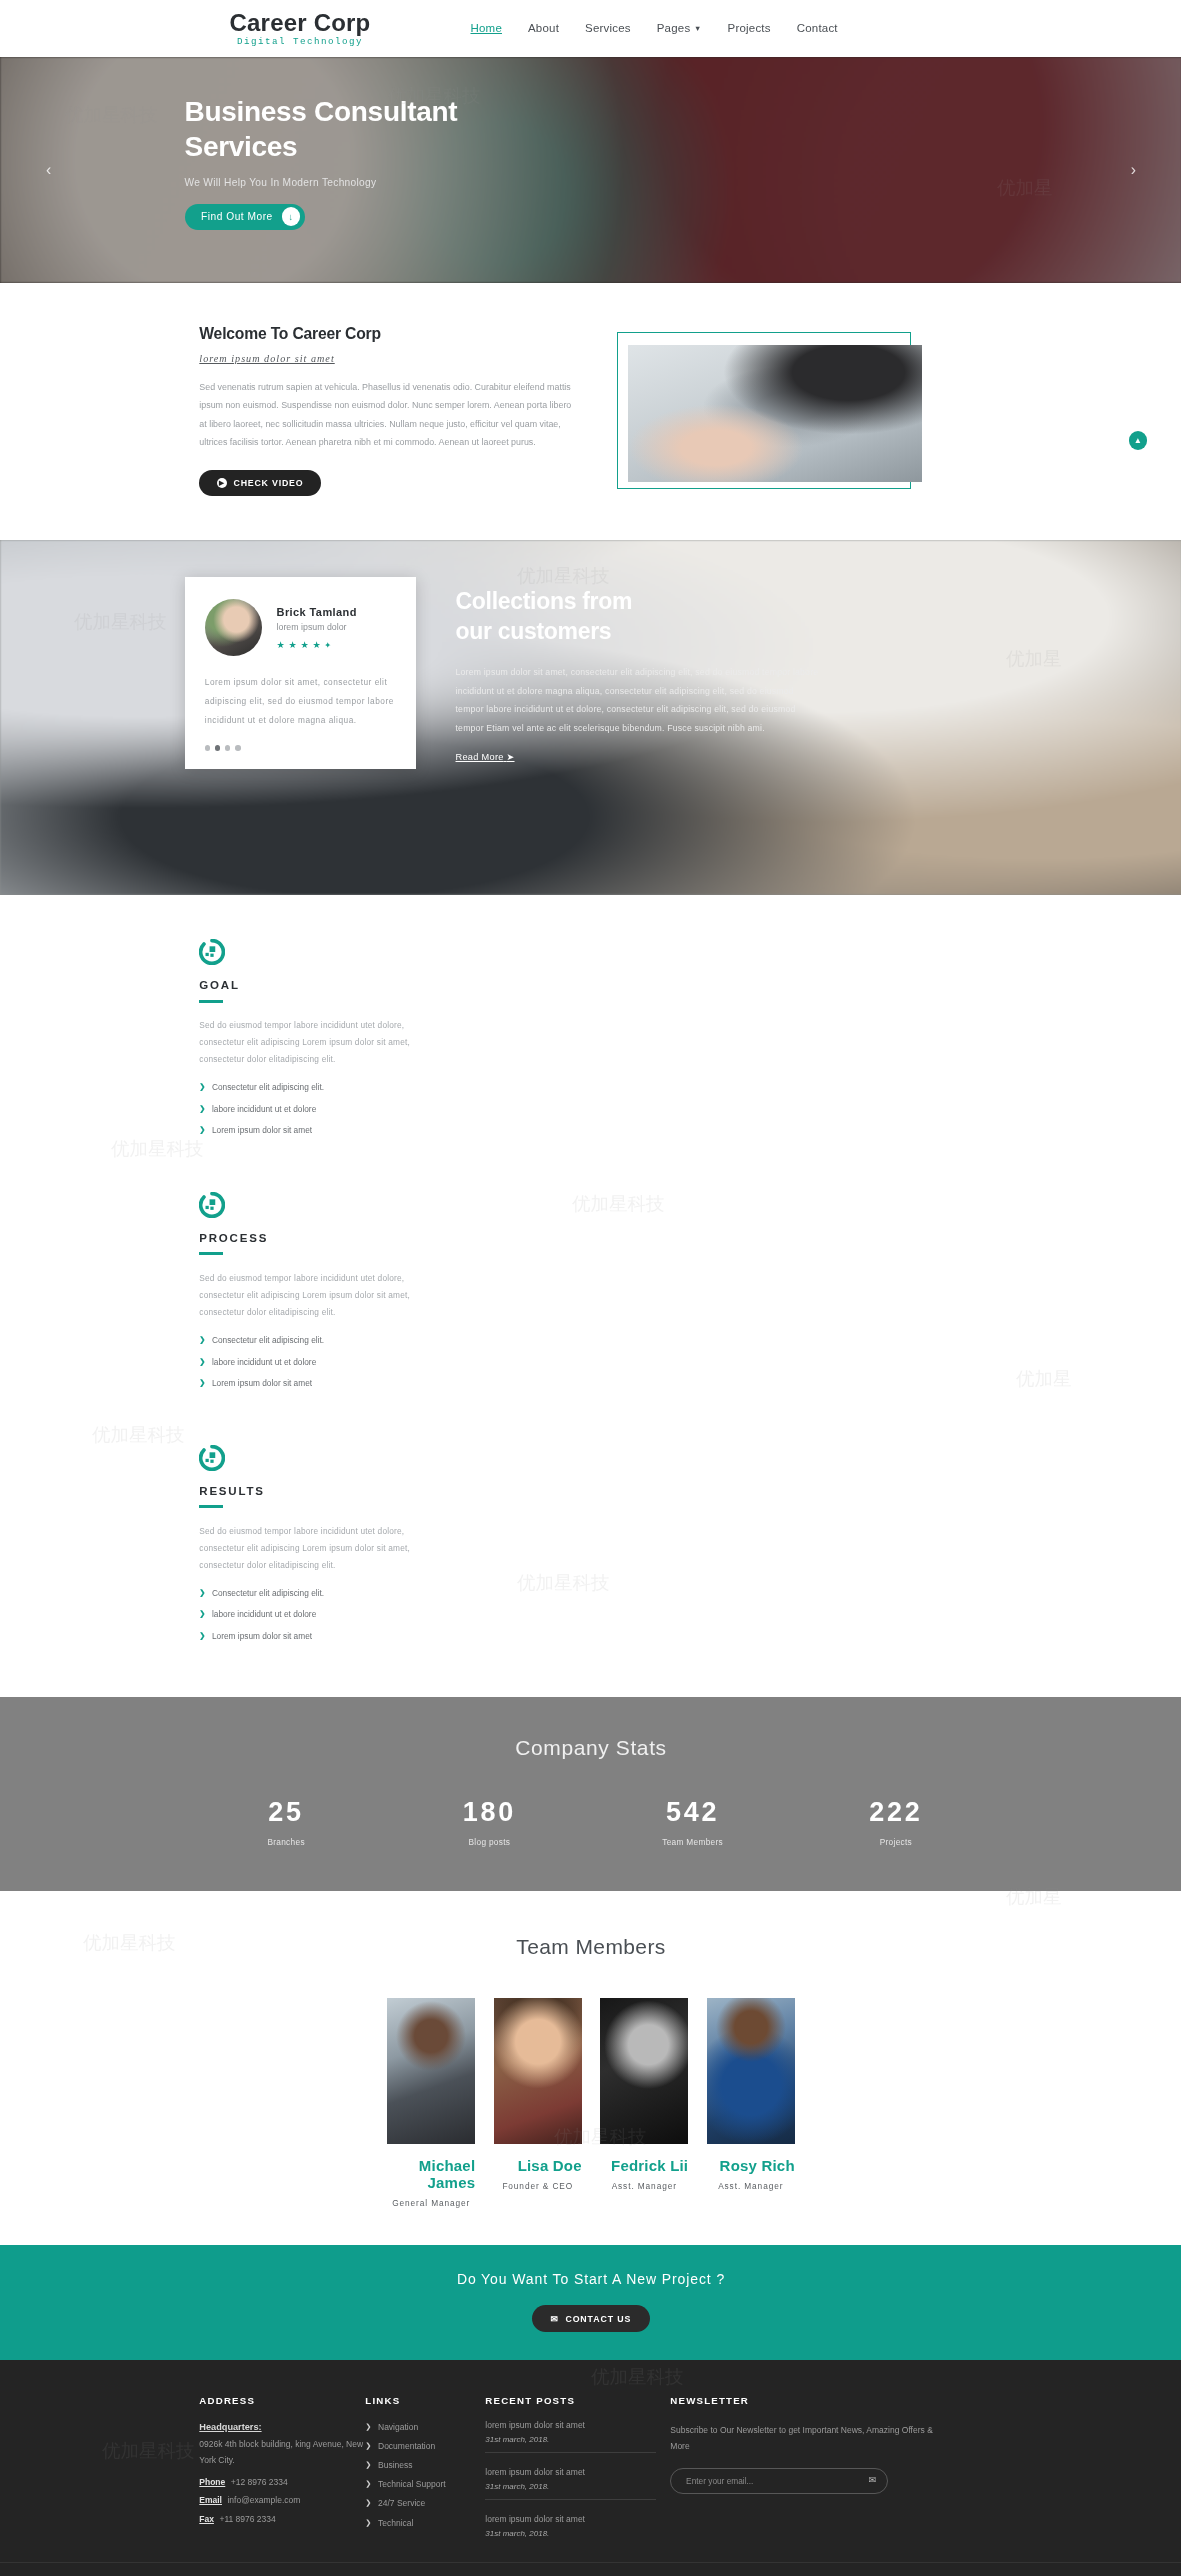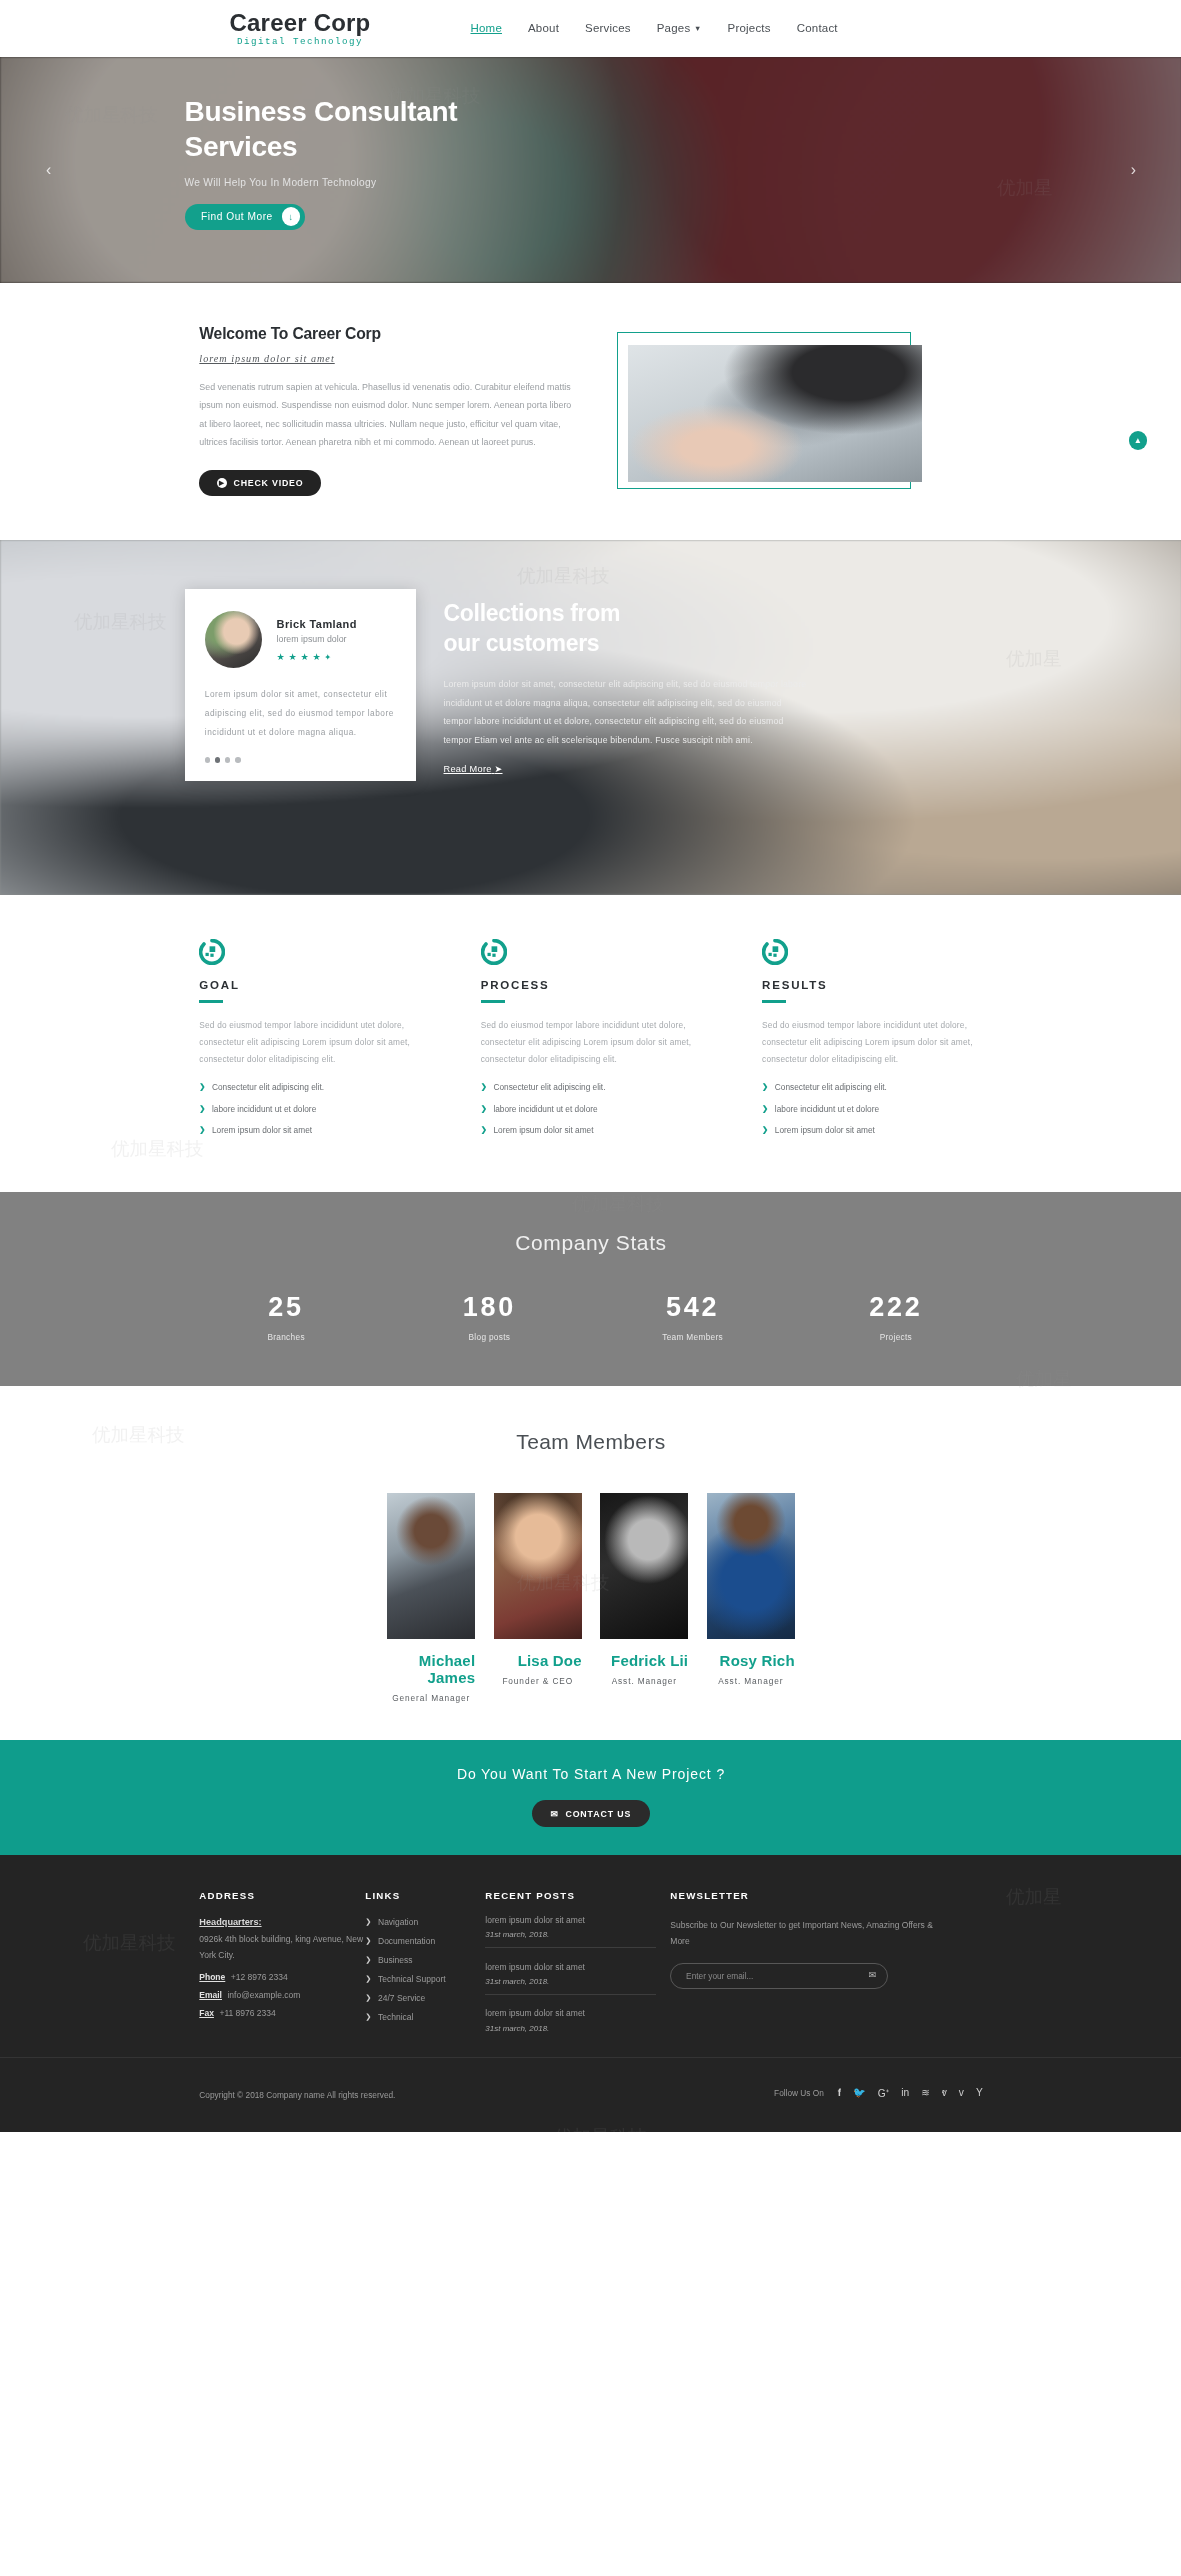--- a/index.html
+++ b/index.html
@@ -65,21 +65,21 @@
   
   .testi{position:relative;height:355px;overflow:hidden;background:#8b8d8c;}
   .testi-bg{position:absolute;inset:0;
     background:
       radial-gradient(ellipse at 12% 30%, #d8dade 0 20%, rgba(216,218,222,0) 46%),
       radial-gradient(ellipse at 30% 78%, #2e3236 0 20%, rgba(46,50,54,0) 48%),
       radial-gradient(ellipse at 70% 22%, #eceae6 0 24%, rgba(236,234,230,0) 52%),
       radial-gradient(ellipse at 88% 70%, #b9a893 0 20%, rgba(185,168,147,0) 48%),
       linear-gradient(120deg,#b7bcc0 0%,#cfd2d4 28%,#a9a6a0 58%,#83796d 82%,#5d5750 100%);
     filter:blur(1.1px);}
-  .testi-inner{position:relative;width:813px;margin:12px auto;display:flex;gap:28px;padding-top:37px;}
+  .testi-inner{position:relative;width:813px;margin:0 auto;display:flex;gap:40px;padding-top:37px;}
   .card{width:231px;background:#fff;padding:22px 20.3px 18.5px;box-shadow:0 1.8px 14.8px rgba(0,0,0,.18);}
   .card-top{display:flex;align-items:center;gap:14.8px;}
   .avatar{width:57px;height:57px;border-radius:50%;flex:none;
     background:
       radial-gradient(circle at 55% 36%, #e8cbb4 0 26%, rgba(232,203,180,0) 48%),
       radial-gradient(circle at 30% 30%, #7c9d6a 0 26%, rgba(124,157,106,0) 55%),
       linear-gradient(150deg,#b9c9bb 0%,#55504d 55%,#2b2b2b 100%);}
   .c-name{font-size:11px;color:#2b2f33;font-weight:600;letter-spacing:0.4px;}
   .c-role{font-size:8.8px;color:#8b8f93;margin-top:3.7px;}
   .stars{margin-top:6.5px;color:#12a08c;font-size:9.2px;letter-spacing:3.7px;}
@@ -87,21 +87,21 @@
   .c-dots{display:flex;gap:4.6px;margin-top:14.8px;}
   .c-dots i{width:5.5px;height:5.5px;border-radius:50%;background:#b9bcbf;display:block;}
   .c-dots i.on{background:#6e7276;}
   .testi-right{width:369px;padding-top:9.2px;}
   .testi-h{font-size:23px;color:#fff;font-weight:700;line-height:1.3;letter-spacing:-0.3px;}
   .testi-p{font-size:8.7px;color:#ebebeb;line-height:2.15;margin-top:16.6px;letter-spacing:0.2px;}
   .readmore{display:inline-block;margin-top:13px;color:#fff;font-size:9.2px;text-decoration:underline;letter-spacing:0.3px;}
 
   
   .features{background:#fff;padding:44px 0 46px;}
-  .feat-row{display:flex;gap:46px;padding-left:14.8px;}
+  .feat-row{display:flex;gap:46px;padding-left:14.8px;flex-direction:column;}
   .feat{width:240px;}
   .feat-icon{width:26px;height:26px;}
   .feat-title{font-size:11.5px;font-weight:700;color:#2b2f33;letter-spacing:1.8px;margin-top:11px;}
   .feat-rule{width:24px;height:2.8px;background:#12a08c;margin-top:8.3px;}
   .feat-p{font-size:8.3px;color:#a5a9ad;line-height:2.05;margin-top:14.8px;letter-spacing:0.2px;}
   .feat-li{margin-top:13px;}
   .feat-li div{font-size:8.3px;color:#6a6e72;line-height:1.6;margin-bottom:8.3px;display:flex;gap:6.5px;}
   .feat-li span.ar{color:#12a08c;font-size:7.4px;font-weight:700;}
 
   

